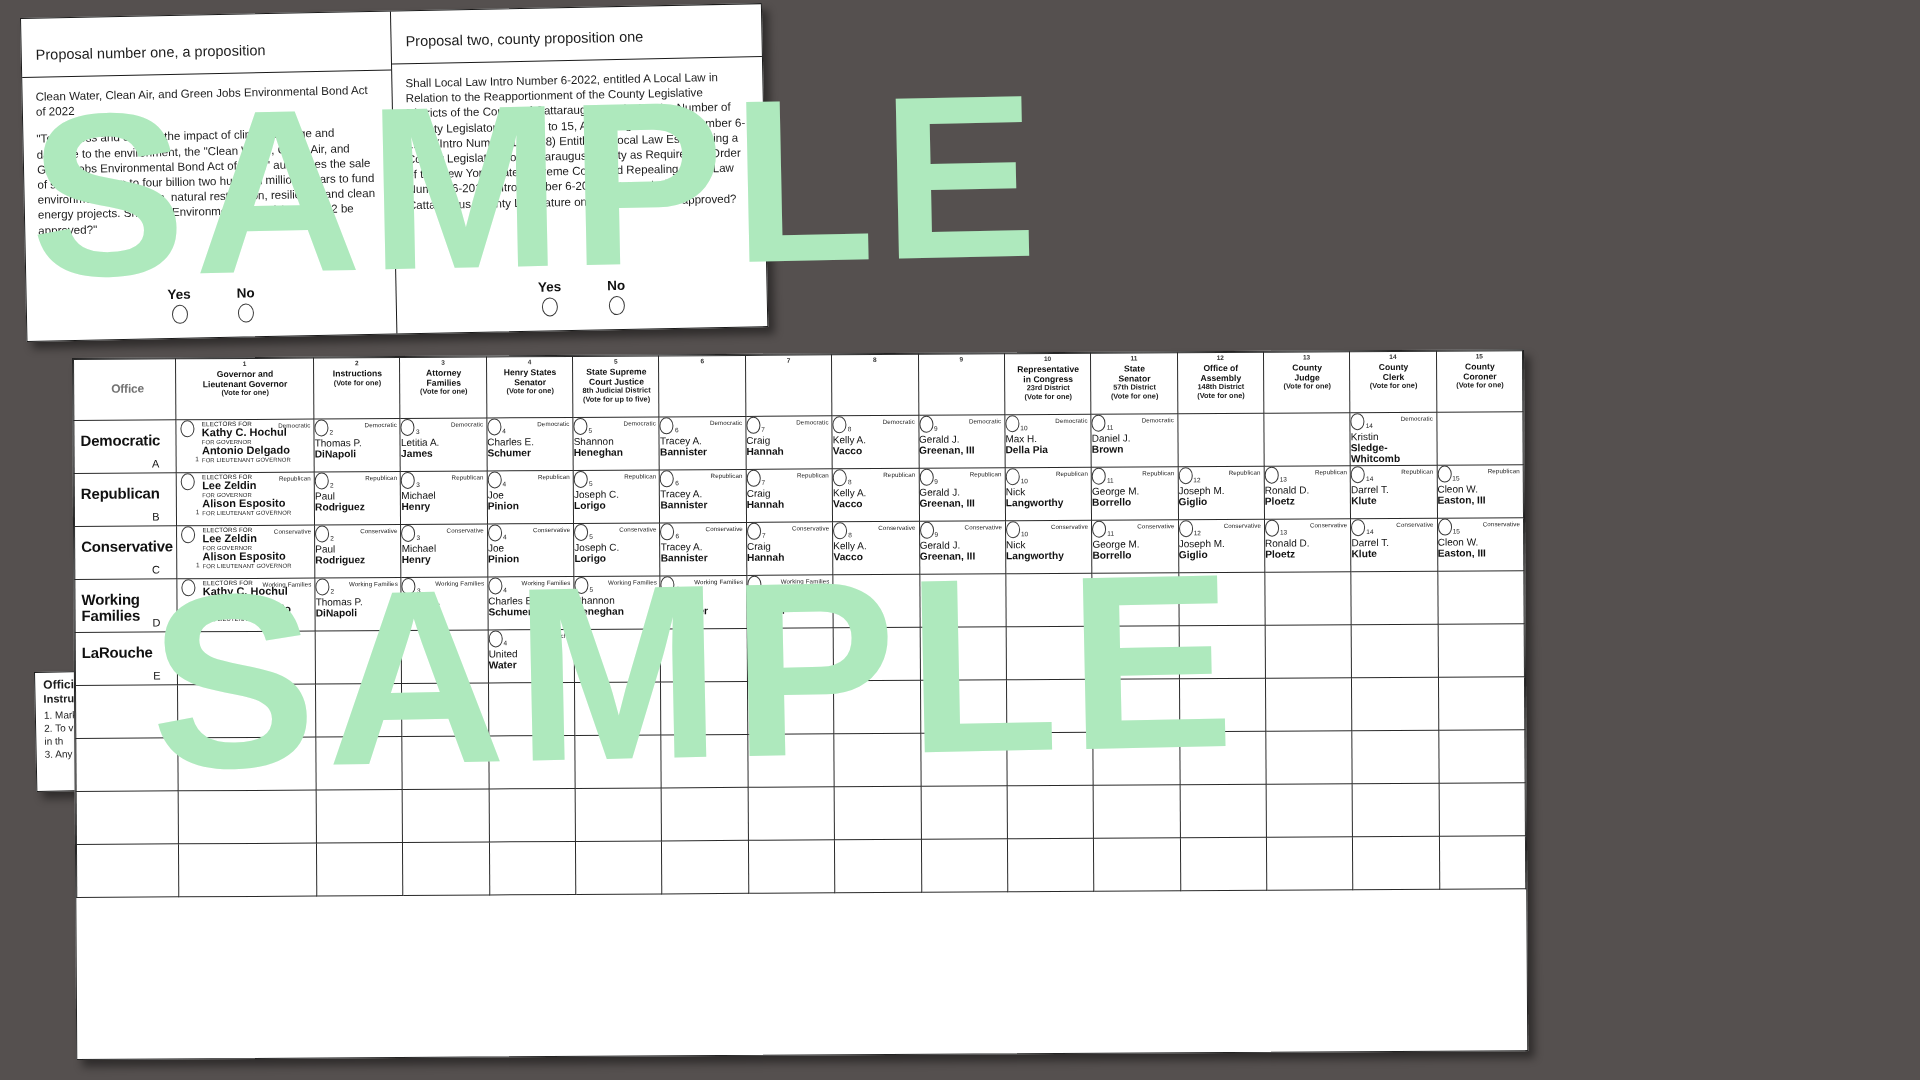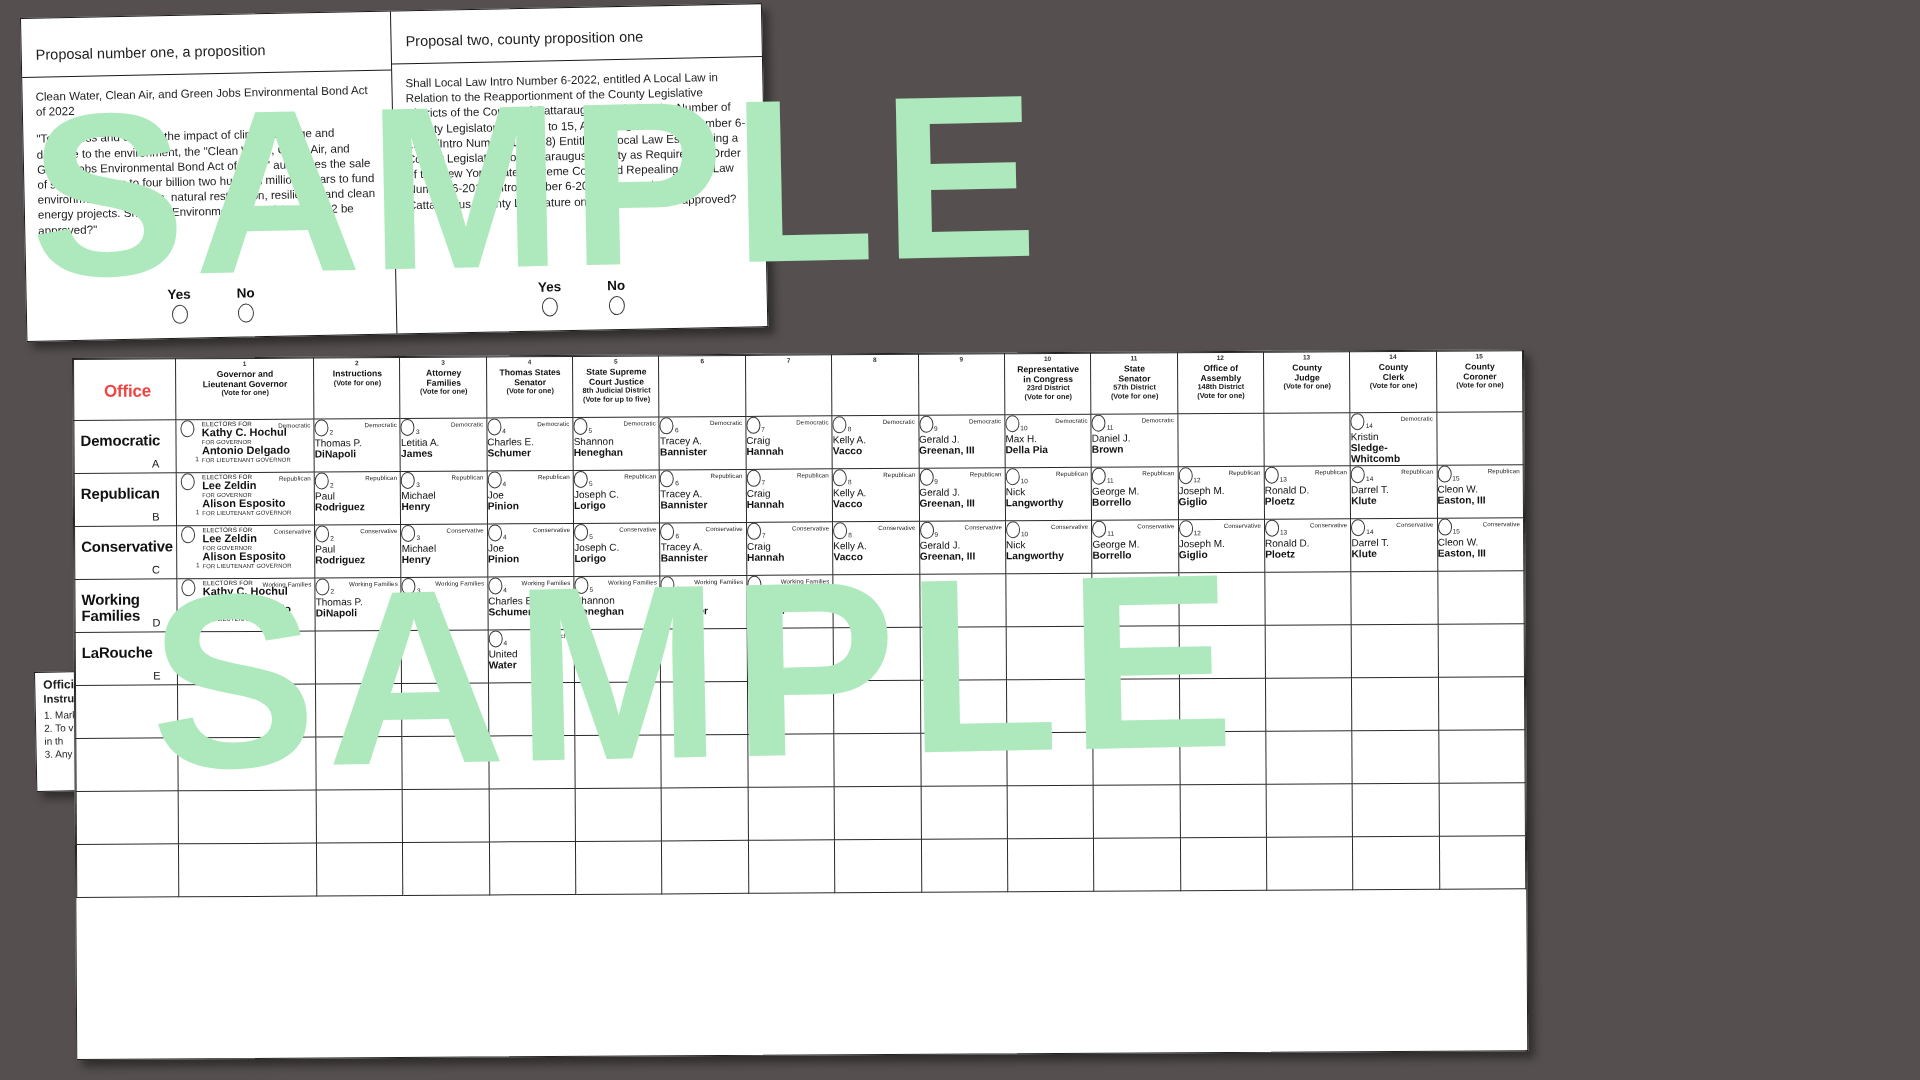--- a/index.html
+++ b/index.html
@@ -60,21 +60,21 @@
   }
   
   col.c-office{width:86px;}
   col.c-gov{width:117px;}
   col.c-n{width:73px;}
 
   
   .hdr-cell{position:relative;height:60px;}
   .colnum{position:absolute;top:1px;left:0;right:0;text-align:center;font-size:6.5px;color:#333;}
   .hdr-inner{padding:11px 3px 2px 4px;}
-  .office-word{font-size:17px;font-weight:bold;color:#ef4444;padding:22px 0 0 6px;letter-spacing:-.2px;}
+  .office-word{font-size:12px;font-weight:bold;color:#737373;padding:22px 0 0 6px;letter-spacing:-.2px;}
   .hdr-name{font-size:8.6px;font-weight:bold;line-height:9.6px;color:#111;}
   .hdr-sub{font-size:7.4px;line-height:8.6px;color:#222;}
 
   
   .party-cell{position:relative;height:52px;}
   .party-name{font-size:15px;font-weight:bold;color:#111;padding:12px 0 0 6px;line-height:15.5px;letter-spacing:-.2px;}
   .party-letter{position:absolute;right:16px;bottom:3px;font-size:11px;color:#111;}
 
   
   .cand{position:relative;height:52px;padding:4px 3px 2px 4px;}
@@ -200,21 +200,21 @@
             <div class="colnum">3</div>
             <div class="hdr-inner">
               <div class="hdr-name">Attorney</div>
               <div class="hdr-name">Families</div>
               <div class="hdr-sub">(Vote for one)</div>
             </div>
           </th>
           <th class="hdr-cell">
             <div class="colnum">4</div>
             <div class="hdr-inner">
-              <div class="hdr-name">Thomas States</div>
+              <div class="hdr-name">Henry States</div>
               <div class="hdr-name">Senator</div>
               <div class="hdr-sub">(Vote for one)</div>
             </div>
           </th>
           <th class="hdr-cell">
             <div class="colnum">5</div>
             <div class="hdr-inner">
               <div class="hdr-name">State Supreme</div>
               <div class="hdr-name">Court Justice</div>
               <div class="hdr-sub">8th Judicial District</div>

